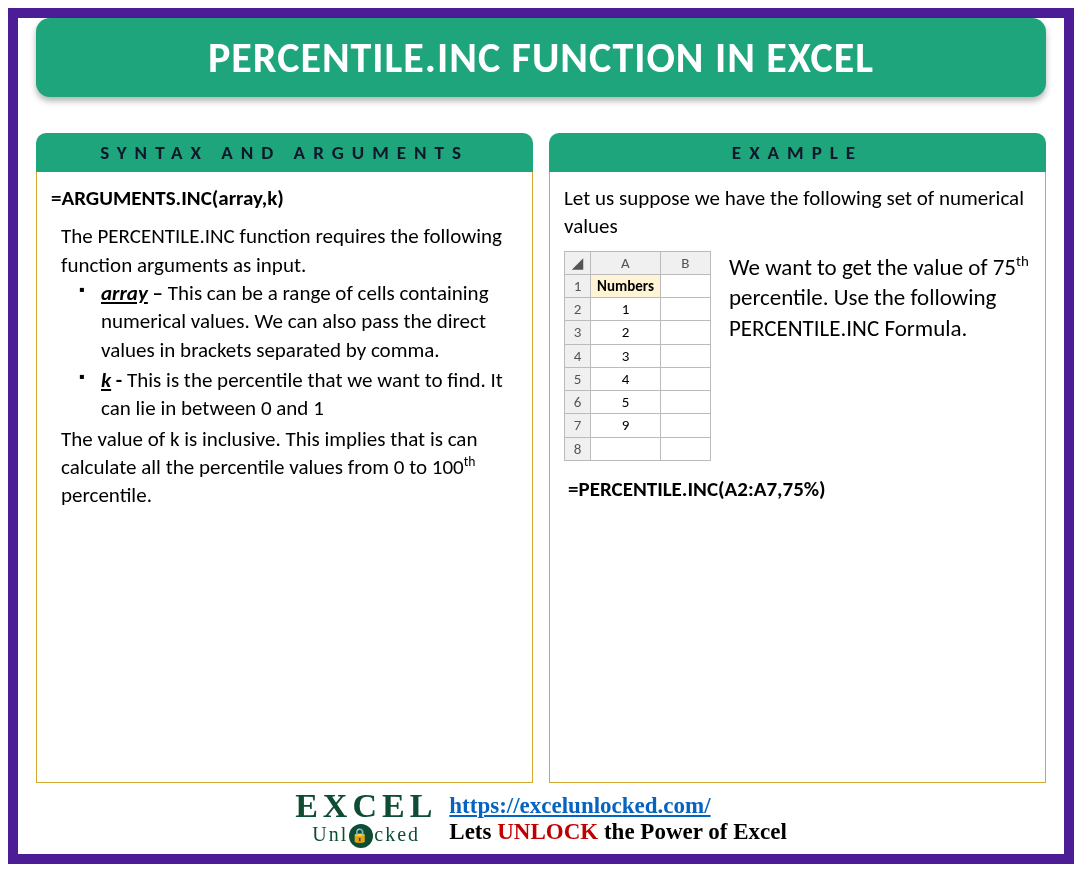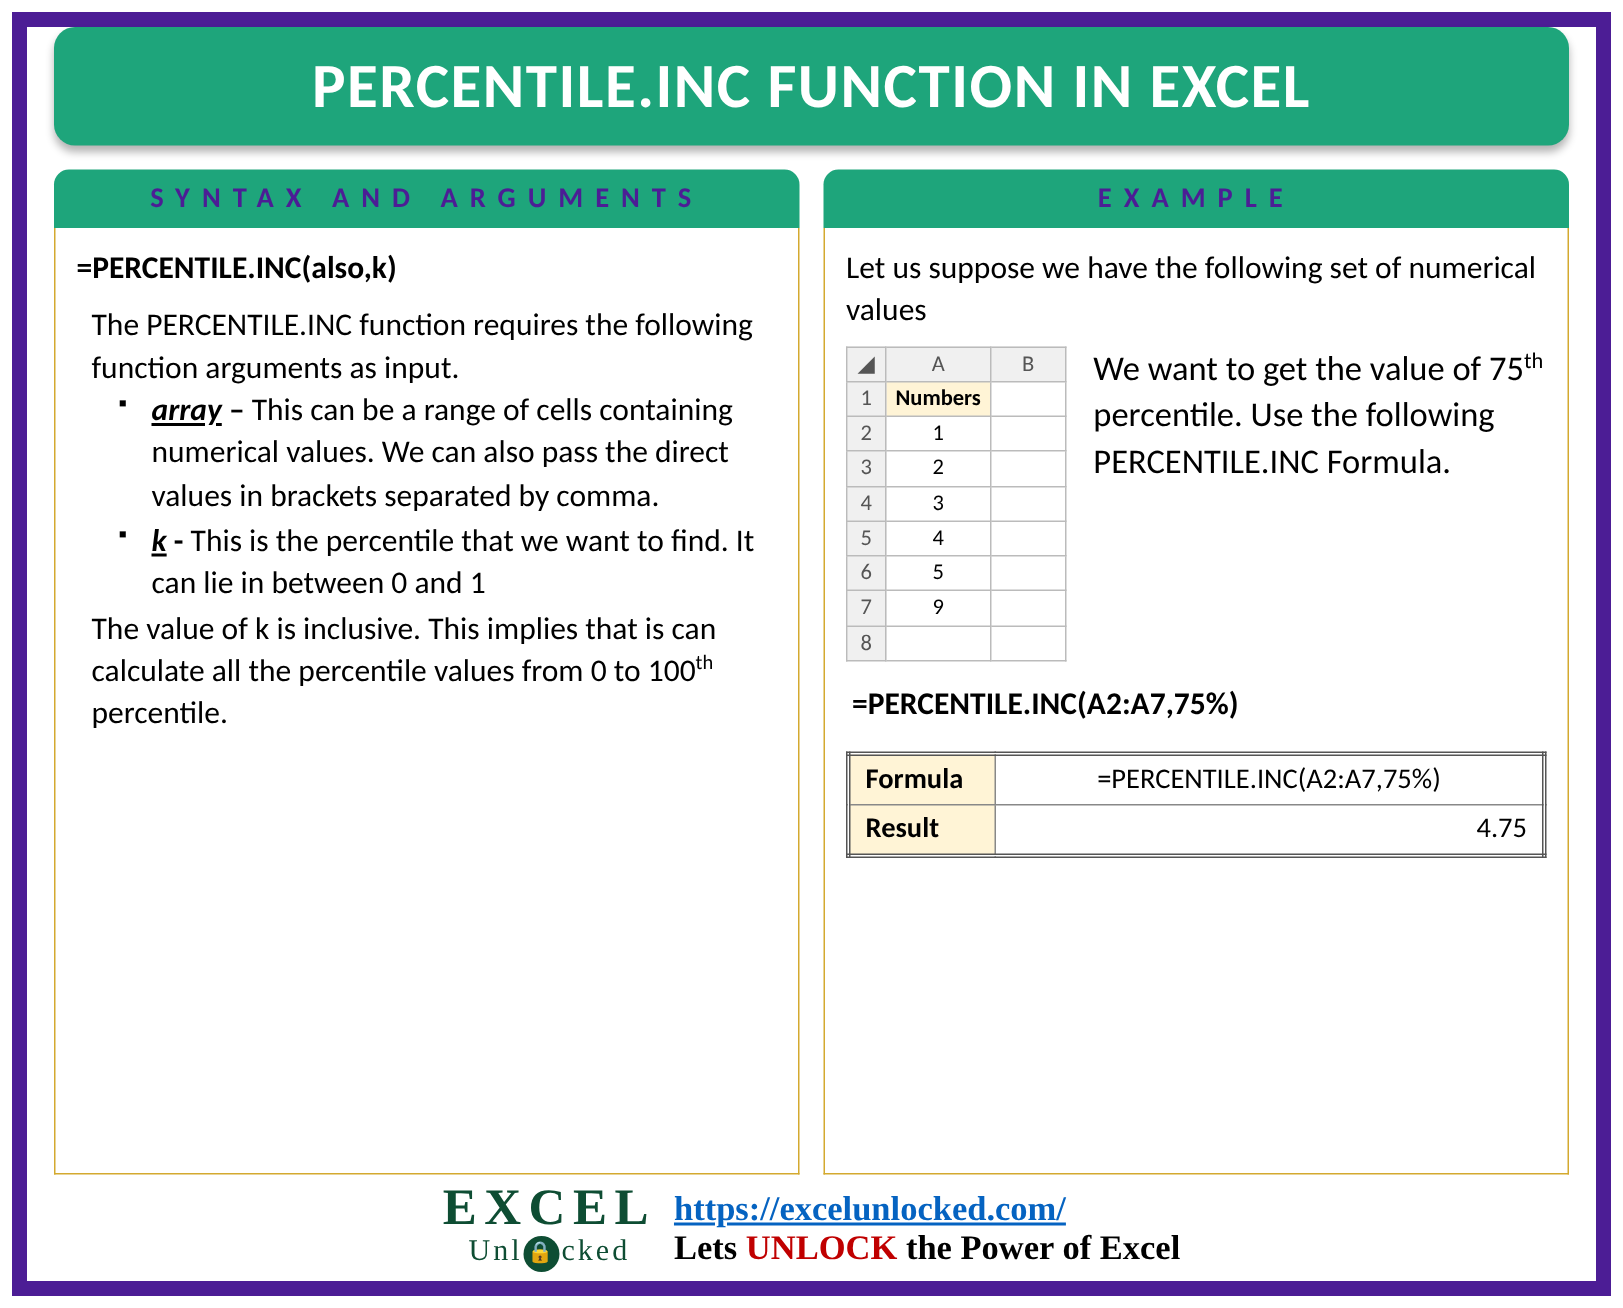--- a/index.html
+++ b/index.html
@@ -48,28 +48,29 @@
     gap: 16px;
     flex: 1;
   }
   .card {
     flex: 1;
     display: flex;
     flex-direction: column;
   }
   .card-header {
     background: #1ea57b;
-    color: #4c1d95;
+    color: #0f172a;
     font-weight: bold;
     letter-spacing: 8px;
     font-size: 19px;
     text-align: center;
     padding: 8px 4px;
     border-top-left-radius: 10px;
     border-top-right-radius: 10px;
+    margin-top: 20px;
   }
   .card-body {
     border: 1.5px solid #d4a92f;
     border-top: none;
     flex: 1;
     padding: 12px 14px 14px;
     font-size: 21px;
     line-height: 1.35;
     color: #000;
   }
@@ -226,21 +227,21 @@
 <div class="outer-frame">
 
   <div class="title-banner">PERCENTILE.INC FUNCTION IN EXCEL</div>
 
 
   <div class="columns">
 
     <div class="card">
       <div class="card-header">SYNTAX AND ARGUMENTS</div>
       <div class="card-body">
-        <div class="formula-syntax">=PERCENTILE.INC(also,k)</div>
+        <div class="formula-syntax">=ARGUMENTS.INC(array,k)</div>
         <div style="padding-left:10px">
           <p>The PERCENTILE.INC function requires the following function arguments as input.</p>
           <ul class="arg-list">
             <li>
               <span class="arg-name">array</span><b> – </b><span>This can be a range of cells containing numerical values. We can also pass the direct values in brackets separated by comma.</span>
             </li>
             <li>
               <span class="arg-name">k</span><b> -  </b><span>This is the percentile that we want to find. It can lie in between 0 and 1</span>
             </li>
           </ul>
@@ -306,32 +307,20 @@
                 </tr>
           </tbody>
             </table>
           <div class="example-desc">
             <span>We want to get the value of 75</span><span class="sup">th</span><span> percentile. Use the following PERCENTILE.INC Formula.</span>
           </div>
         </div>
 
         <div class="formula-line">=PERCENTILE.INC(A2:A7,75%)</div>
 
-        <table class="result-table">
-          <tbody>
-              <tr>
-            <td class="lbl">Formula</td>
-            <td style="text-align:center">=PERCENTILE.INC(A2:A7,75%)</td>
-          </tr>
-          <tr>
-            <td class="lbl">Result</td>
-            <td class="val-right">4.75</td>
-          </tr>
-        </tbody>
-          </table>
       </div>
     </div>
   </div>
 
   <div class="footer">
     <div class="logo">
       <div class="logo-top">EXCEL</div>
       <div class="logo-bottom">
         <span>Unl</span>
           <span class="logo-circle">🔒</span>

